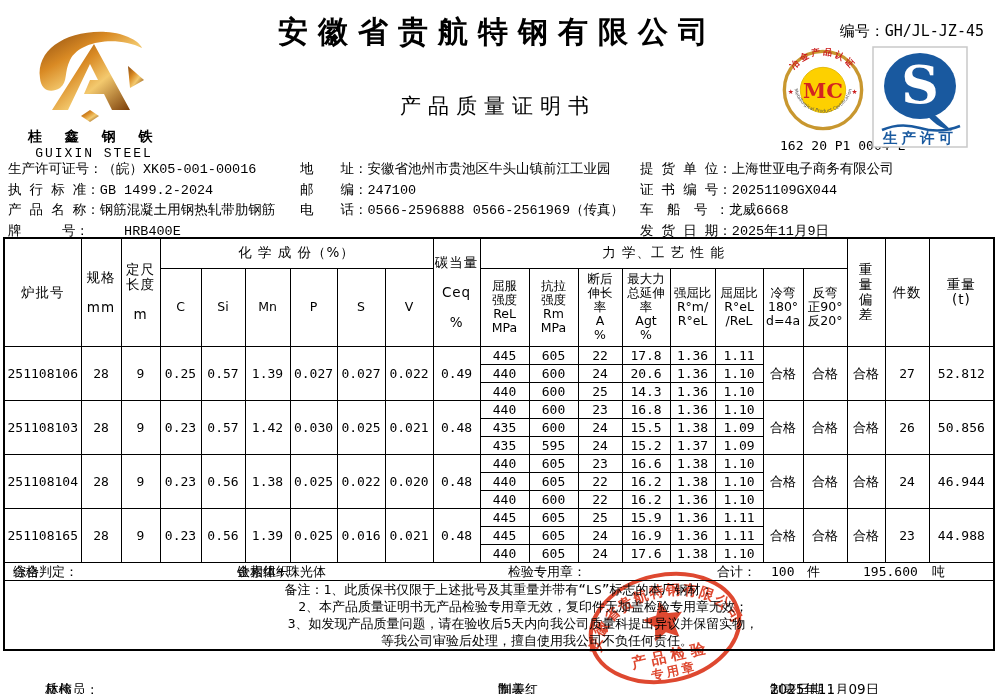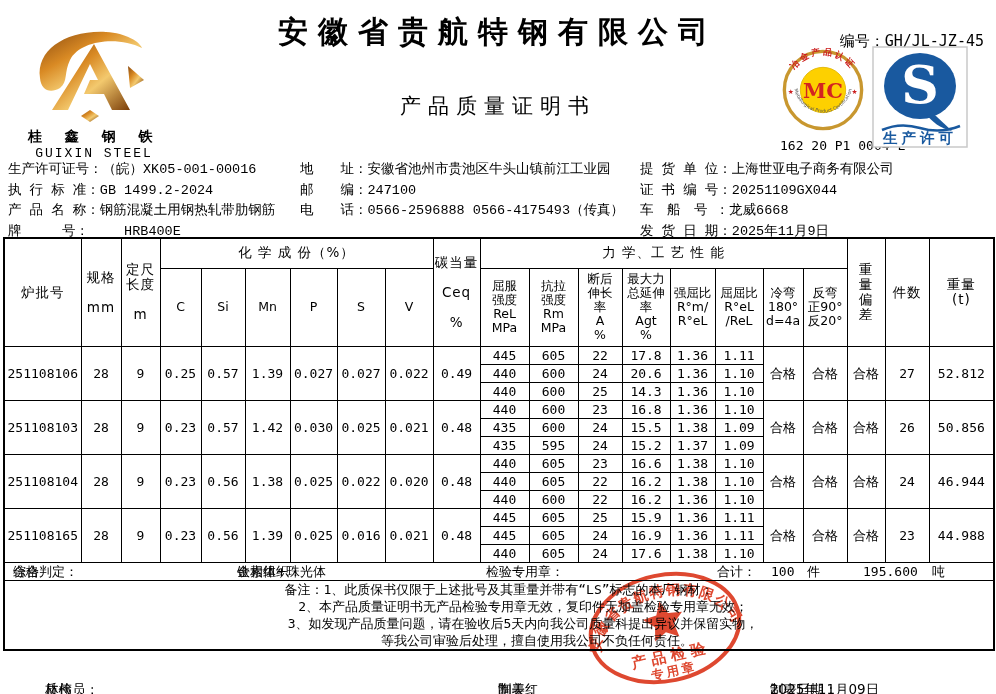--- a/index.html
+++ b/index.html
@@ -14,21 +14,21 @@
   .doc-title {
     left:0; right:0; top:12px; text-align:center;
     font-family:"DejaVu Serif","Liberation Serif",serif;
     font-size:30px; font-weight:bold; letter-spacing:10px;
   }
   .doc-subtitle {
     left:0; right:0; top:92px; text-align:center;
     font-family:"DejaVu Serif","Liberation Serif",serif;
     font-size:21px; letter-spacing:7px;
   }
-  .cert-no { top:32px; right:12px; font-size:15px; }
+  .cert-no { top:22px; right:12px; font-size:15px; }
   .cert-no .code { font-family:"DejaVu Sans Mono",monospace; }
 
   .logo-wrap { left:28px; top:26px; width:132px; }
   .logo-cn { margin-top:2px; font-size:14px; font-weight:bold; letter-spacing:9px; text-align:center; white-space:nowrap; }
   .logo-en { font-size:13px; letter-spacing:2px; text-align:center; font-family:Liberation Mono, monospace; white-space:nowrap; }
 
   .mc-wrap { left:780px; top:48px; width:86px; text-align:center; }
   .mc-code { margin-top:2px; font-size:13px; font-family:"DejaVu Sans Mono",monospace; white-space:nowrap; }
   .qs-wrap { left:872px; top:46px; width:96px; }
 
@@ -130,21 +130,21 @@
 
 <div class="abs info-col info-left">
   <div>生产许可证号：（皖）XK05-001-00016</div>
   <div>执 行 标 准：GB 1499.2-2024</div>
   <div>产 品 名 称：钢筋混凝土用钢热轧带肋钢筋</div>
   <div>牌　　　号：　　 HRB400E</div>
 </div>
 <div class="abs info-col info-mid">
   <div>地　　址：安徽省池州市贵池区牛头山镇前江工业园</div>
   <div>邮　　编：247100</div>
-  <div>电　　话：0566-2596888  0566-4175493（传真）</div>
+  <div>电　　话：0566-2596888  0566-2561969（传真）</div>
 </div>
 <div class="abs info-col info-right">
   <div>提 货 单 位：上海世亚电子商务有限公司</div>
   <div>证 书 编 号：20251109GX044</div>
   <div>车　船　号 ：龙威6668</div>
   <div>发 货 日 期：2025年11月9日</div>
 </div>
 
 <table class="cert">
   <colgroup>
@@ -396,21 +396,21 @@
     <tr>
       <td colspan="21" class="summary-cell cjk">
         <span style="left:8px">
             <span>综合判定：</span>
             <span>合格</span>
           </span>
         <span style="left:232px">
             <span>金相组织：</span>
             <span>铁素体+珠光体</span>
           </span>
-        <span style="left:481px">检验专用章：</span>
+        <span style="left:503px">检验专用章：</span>
         <span style="left:712px">合计：</span>
         <span style="left:766px" class="mono">100</span>
         <span style="left:802px">件</span>
         <span style="left:858px" class="mono">195.600</span>
         <span style="left:927px">吨</span>
       </td>
     </tr>
     <tr>
       <td colspan="21" class="notes-cell">
         <div class="note-line"><span>备注：</span><span>1、此质保书仅限于上述批号及其重量并带有“LS”标志的本厂钢材；</span></div>

